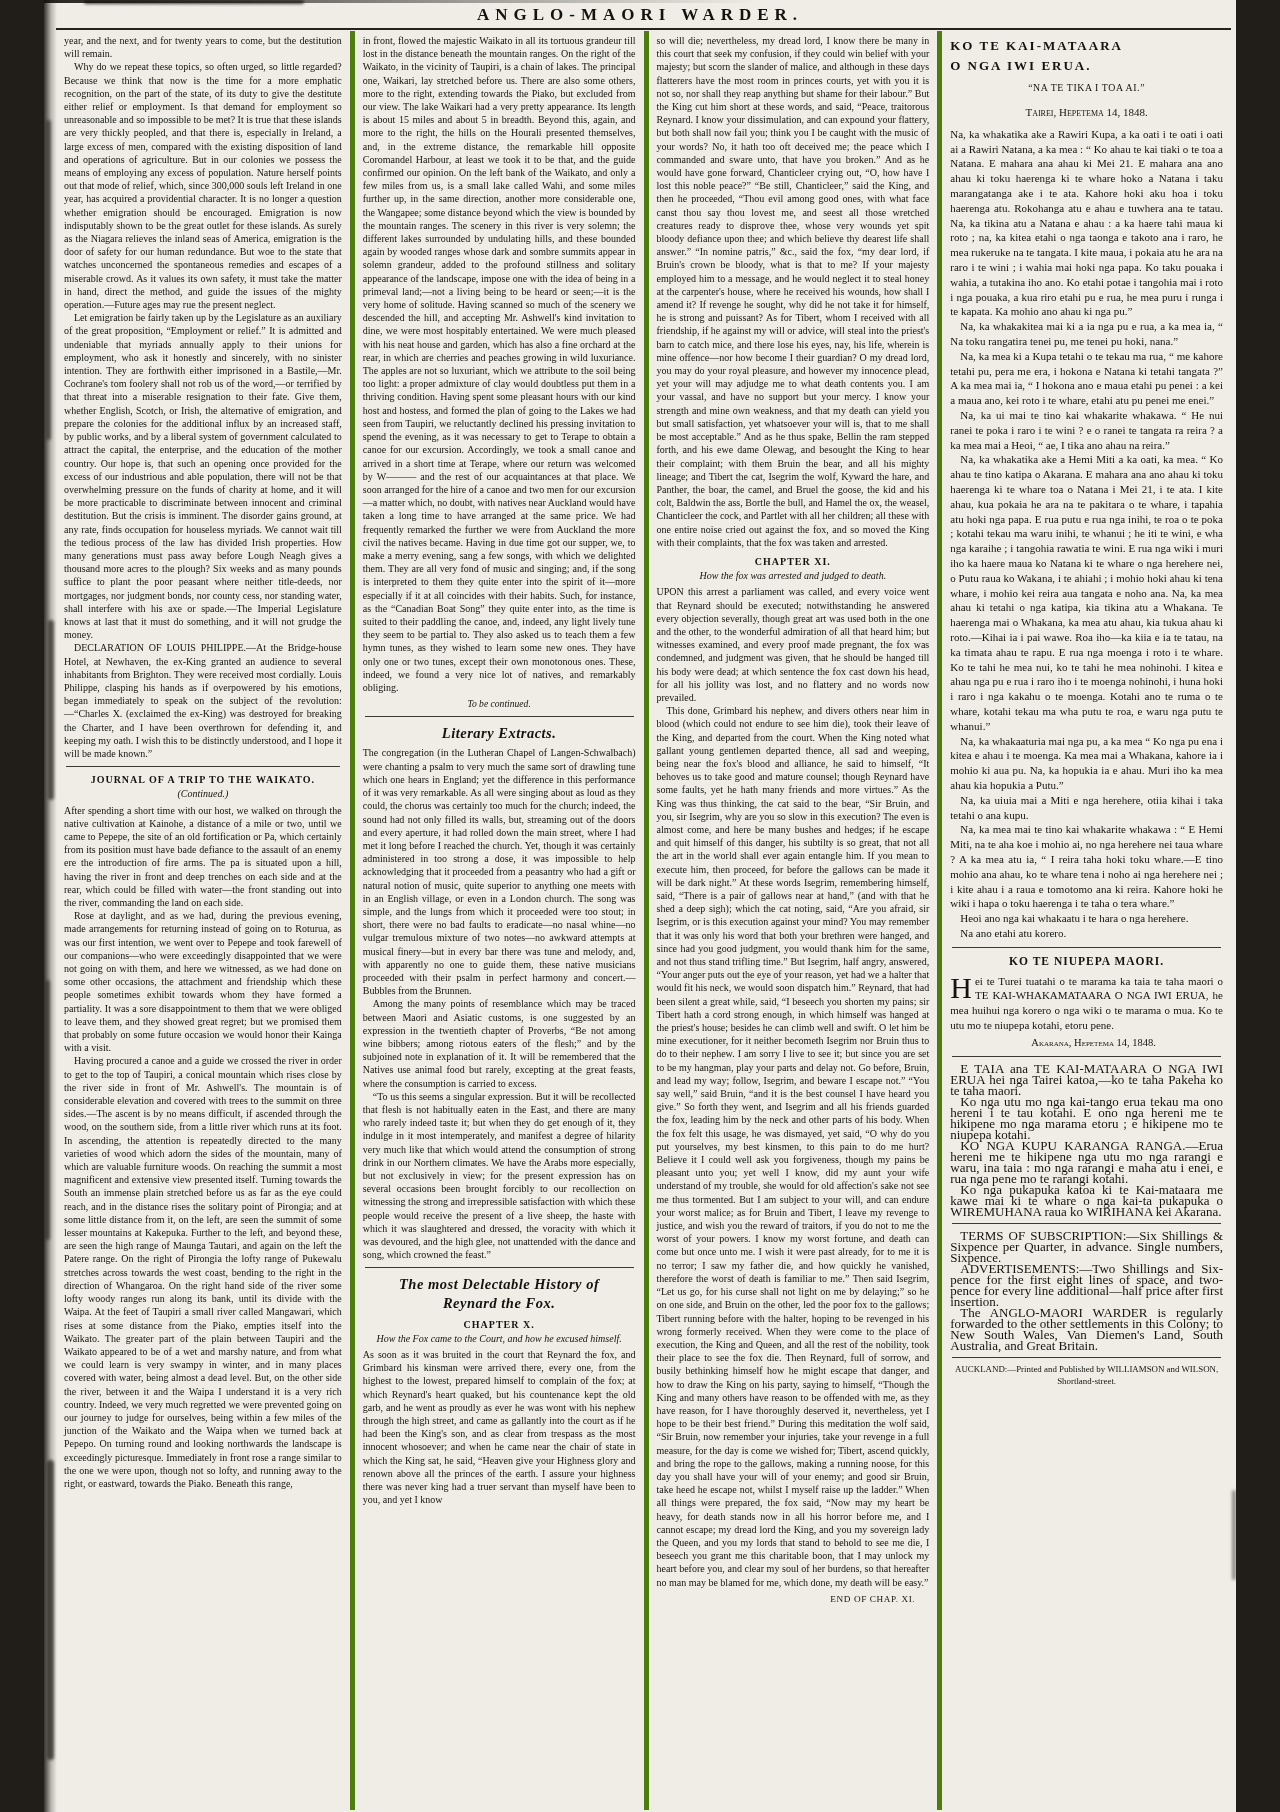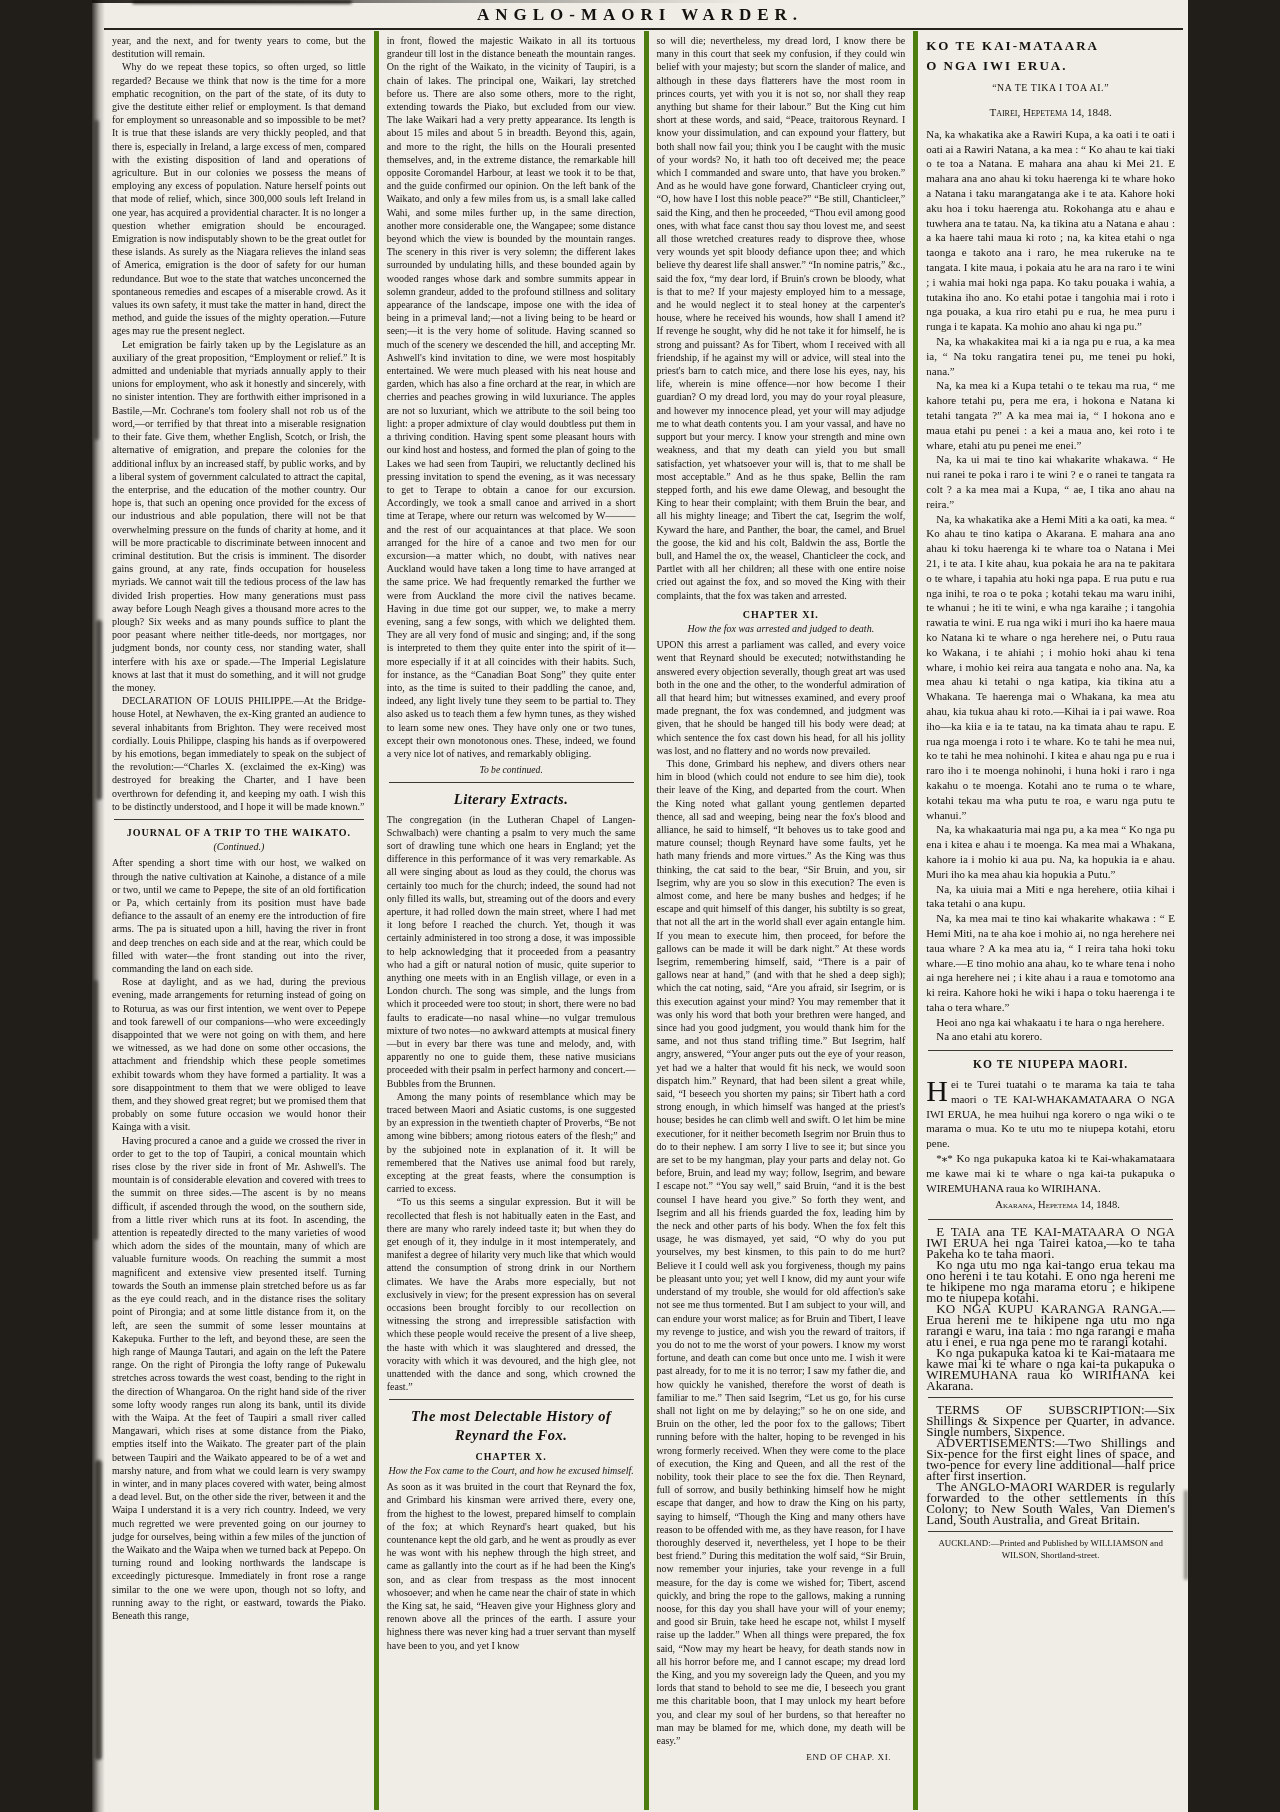--- a/index.html
+++ b/index.html
@@ -1,17 +1,17 @@
 <!DOCTYPE html>
 <html><head>
 <meta charset="utf-8">
 <style>
   html, body { margin:0; padding:0; background:#211e1a; }
   #page {
-    position:relative; width:1096px; height:1812px; margin:0 auto;
+    position:relative; width:1192px; height:1812px; margin:0 auto;
     background:#efede6;
     font-family:"Liberation Serif","DejaVu Serif",serif;
     color:#15130f; overflow:hidden;
   }
   
   .edge-left { position:absolute; left:0; top:0; bottom:0; width:13px; z-index:5;
     background:linear-gradient(90deg, rgba(22,19,14,0.85), rgba(22,19,14,0.25) 55%, rgba(22,19,14,0)); }
   .edge-top { position:absolute; top:0; left:0; width:60%; height:3px; z-index:5;
     background:linear-gradient(90deg, rgba(18,15,11,0.9), rgba(18,15,11,0)); }
   .artifact { position:absolute; z-index:6; background:rgba(28,24,18,0.55); filter:blur(1.6px); border-radius:4px; }
@@ -111,31 +111,30 @@
         <div class="end-right">END OF CHAP. XI.</div>
       </div>
       <div class="column">
         <div class="h-article">KO TE KAI-MATAARA
 O NGA IWI ERUA.</div>
         <div class="quote-line">“NA TE TIKA I TOA AI.”</div>
         <div class="dateline">Tairei, Hepetema 14, 1848.</div>
         <div class="para noindent">Na, ka whakatika ake a Rawiri Kupa, a ka oati i te oati i oati ai a Rawiri Natana, a ka mea : “ Ko ahau te kai tiaki o te toa a Natana. E mahara ana ahau ki Mei 21. E mahara ana ano ahau ki toku haerenga ki te whare hoko a Natana i taku marangatanga ake i te ata. Kahore hoki aku hoa i toku haerenga atu. Rokohanga atu e ahau e tuwhera ana te tatau. Na, ka tikina atu a Natana e ahau : a ka haere tahi maua ki roto ; na, ka kitea etahi o nga taonga e takoto ana i raro, he mea rukeruke na te tangata. I kite maua, i pokaia atu he ara na raro i te wini ; i wahia mai hoki nga papa. Ko taku pouaka i wahia, a tutakina iho ano. Ko etahi potae i tangohia mai i roto i nga pouaka, a kua riro etahi pu e rua, he mea puru i runga i te kapata. Ka mohio ano ahau ki nga pu.”</div>
         <div class="para">Na, ka whakakitea mai ki a ia nga pu e rua, a ka mea ia, “ Na toku rangatira tenei pu, me tenei pu hoki, nana.”</div>
         <div class="para">Na, ka mea ki a Kupa tetahi o te tekau ma rua, “ me kahore tetahi pu, pera me era, i hokona e Natana ki tetahi tangata ?” A ka mea mai ia, “ I hokona ano e maua etahi pu penei : a kei a maua ano, kei roto i te whare, etahi atu pu penei me enei.”</div>
-        <div class="para">Na, ka ui mai te tino kai whakarite whakawa. “ He nui ranei te poka i raro i te wini ? e o ranei te tangata ra colt ? a ka mea mai a Kupa, “ ae, I tika ano ahau na reira.”</div>
+        <div class="para">Na, ka ui mai te tino kai whakarite whakawa. “ He nui ranei te poka i raro i te wini ? e o ranei te tangata ra reira ? a ka mea mai a Heoi, “ ae, I tika ano ahau na reira.”</div>
         <div class="para">Na, ka whakatika ake a Hemi Miti a ka oati, ka mea. “ Ko ahau te tino katipa o Akarana. E mahara ana ano ahau ki toku haerenga ki te whare toa o Natana i Mei 21, i te ata. I kite ahau, kua pokaia he ara na te pakitara o te whare, i tapahia atu hoki nga papa. E rua putu e rua nga inihi, te roa o te poka ; kotahi tekau ma waru inihi, te whanui ; he iti te wini, e wha nga karaihe ; i tangohia rawatia te wini. E rua nga wiki i muri iho ka haere maua ko Natana ki te whare o nga herehere nei, o Putu raua ko Wakana, i te ahiahi ; i mohio hoki ahau ki tena whare, i mohio kei reira aua tangata e noho ana. Na, ka mea ahau ki tetahi o nga katipa, kia tikina atu a Whakana. Te haerenga mai o Whakana, ka mea atu ahau, kia tukua ahau ki roto.—Kihai ia i pai wawe. Roa iho—ka kiia e ia te tatau, na ka timata ahau te rapu. E rua nga moenga i roto i te whare. Ko te tahi he mea nui, ko te tahi he mea nohinohi. I kitea e ahau nga pu e rua i raro iho i te moenga nohinohi, i huna hoki i raro i nga kakahu o te moenga. Kotahi ano te ruma o te whare, kotahi tekau ma wha putu te roa, e waru nga putu te whanui.”</div>
         <div class="para">Na, ka whakaaturia mai nga pu, a ka mea “ Ko nga pu ena i kitea e ahau i te moenga. Ka mea mai a Whakana, kahore ia i mohio ki aua pu. Na, ka hopukia ia e ahau. Muri iho ka mea ahau kia hopukia a Putu.”</div>
         <div class="para">Na, ka uiuia mai a Miti e nga herehere, otiia kihai i taka tetahi o ana kupu.</div>
         <div class="para">Na, ka mea mai te tino kai whakarite whakawa : “ E Hemi Miti, na te aha koe i mohio ai, no nga herehere nei taua whare ? A ka mea atu ia, “ I reira taha hoki toku whare.—E tino mohio ana ahau, ko te whare tena i noho ai nga herehere nei ; i kite ahau i a raua e tomotomo ana ki reira. Kahore hoki he wiki i hapa o toku haerenga i te taha o tera whare.”</div>
         <div class="para">Heoi ano nga kai whakaatu i te hara o nga herehere.</div>
         <div class="para">Na ano etahi atu korero.</div>
         <div class="rule"></div>
         <div class="h-article2">KO TE NIUPEPA MAORI.</div>
         <div class="para noindent drop">Hei te Turei tuatahi o te marama ka taia te taha maori o TE KAI-WHAKAMATAARA O NGA IWI ERUA, he mea huihui nga korero o nga wiki o te marama o mua. Ko te utu mo te niupepa kotahi, etoru pene.</div>
-        <div class="para">*⁎* Ko nga pukapuka katoa ki te Kai-whakamataara me kawe mai ki te whare o nga kai-ta pukapuka o WIREMUHANA raua ko WIRIHANA.</div>
         <div class="line-small">Akarana, Hepetema 14, 1848.</div>
         <div class="rule"></div>
         <div class="para p-small">E TAIA ana TE KAI-MATAARA O NGA IWI ERUA hei nga Tairei katoa,—ko te taha Pakeha ko te taha maori.</div>
         <div class="para p-small">Ko nga utu mo nga kai-tango erua tekau ma ono hereni i te tau kotahi. E ono nga hereni me te hikipene mo nga marama etoru ; e hikipene mo te niupepa kotahi.</div>
         <div class="para p-small">KO NGA KUPU KARANGA RANGA.—Erua hereni me te hikipene nga utu mo nga rarangi e waru, ina taia : mo nga rarangi e maha atu i enei, e rua nga pene mo te rarangi kotahi.</div>
         <div class="para p-small">Ko nga pukapuka katoa ki te Kai-mataara me kawe mai ki te whare o nga kai-ta pukapuka o WIREMUHANA raua ko WIRIHANA kei Akarana.</div>
         <div class="rule"></div>
         <div class="para p-small">TERMS OF SUBSCRIPTION:—Six Shillings &amp; Sixpence per Quarter, in advance. Single numbers, Sixpence.</div>
         <div class="para p-small">ADVERTISEMENTS:—Two Shillings and Six-pence for the first eight lines of space, and two-pence for every line additional—half price after first insertion.</div>
         <div class="para p-small">The ANGLO-MAORI WARDER is regularly forwarded to the other settlements in this Colony; to New South Wales, Van Diemen's Land, South Australia, and Great Britain.</div>

